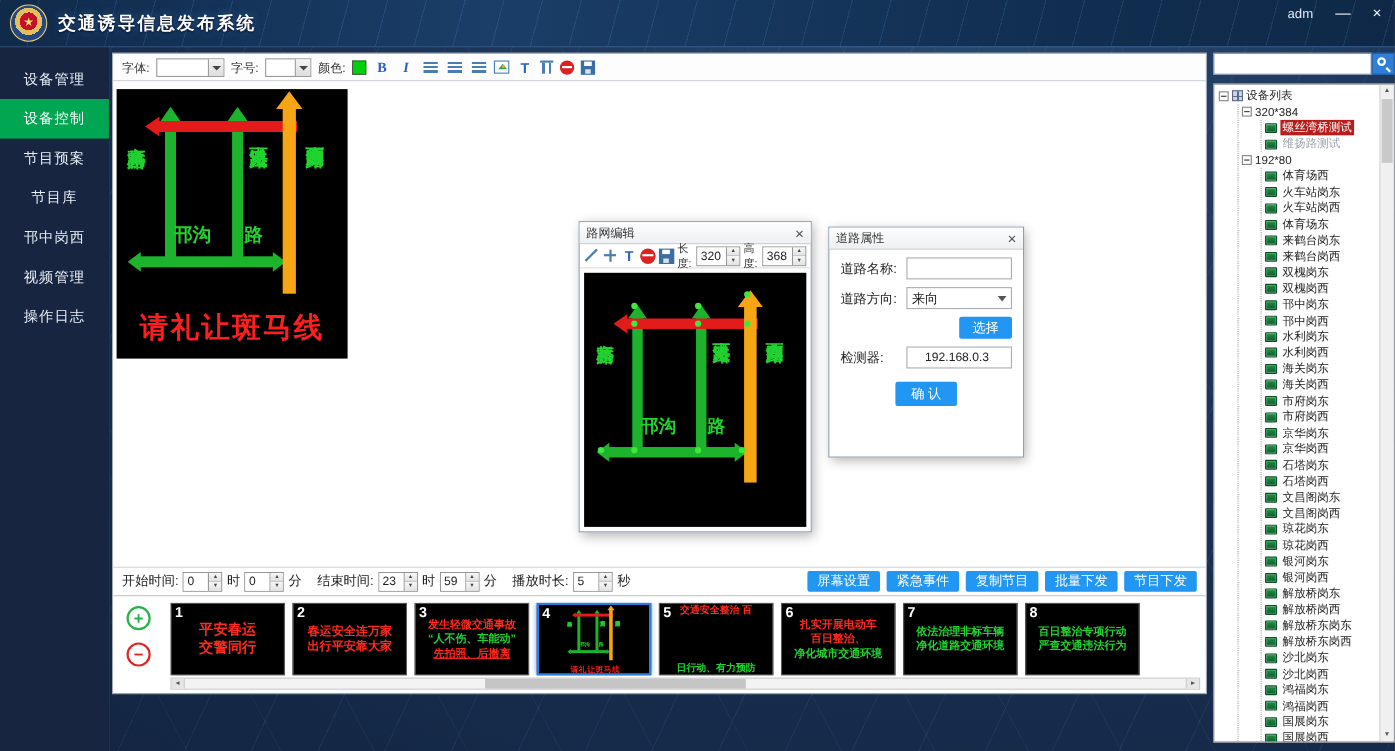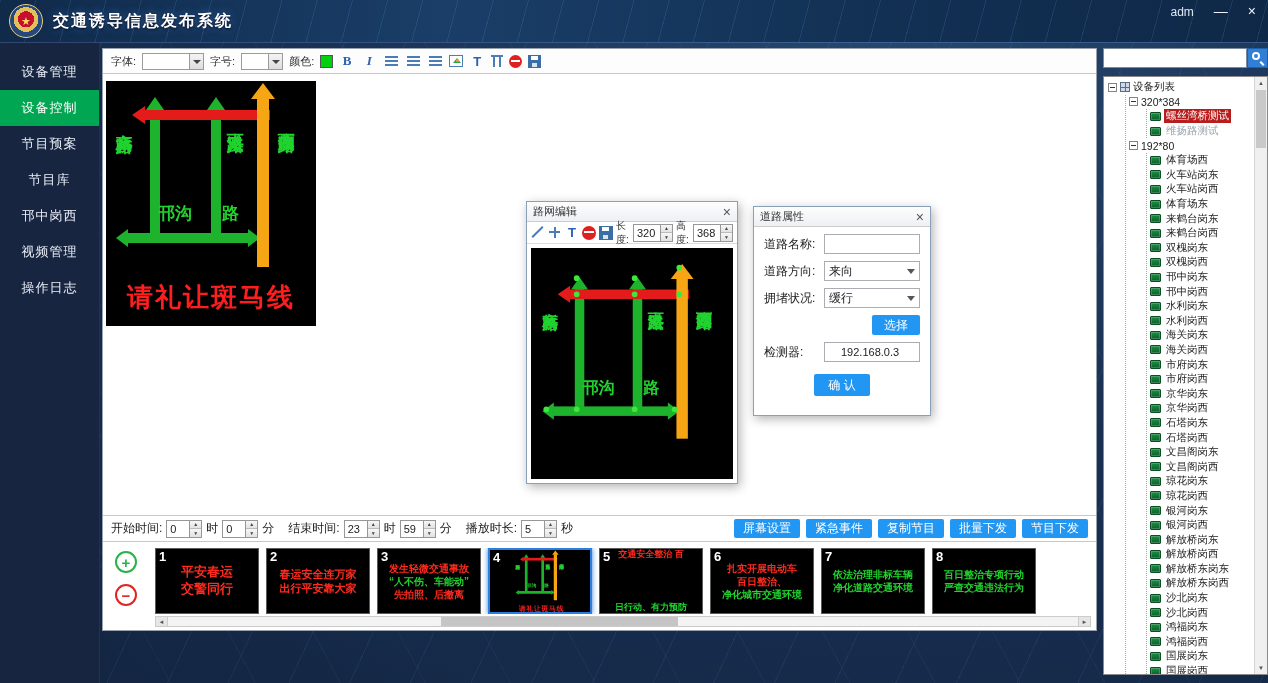--- a/index.html
+++ b/index.html
@@ -312,27 +312,20 @@
         <span class="dlg-close">×</span>
       </div>
       <div class="form-row">
         <label>道路名称:</label>
         <input class="txt-input" value="" style="">
       </div>
       <div class="form-row">
         <label>道路方向:</label>
         <div class="select">
             <span>来向</span>
-            <span class="sel-arrow"></span>
-          </div>
-      </div>
-      <div class="form-row">
-        <label>拥堵状况:</label>
-        <div class="select">
-            <span>缓行</span>
             <span class="sel-arrow"></span>
           </div>
       </div>
       <div class="form-row row-right">
         <button class="btn-blue">选择</button>
       </div>
       <div class="form-row">
         <label>检测器:</label>
         <input class="txt-input" value="192.168.0.3" style="">
       </div>
@@ -414,21 +407,21 @@
         <div class="thumb-lines">
             <div style="color: rgb(255, 42, 30);">春运安全连万家</div>
             <div style="color: rgb(255, 42, 30);">出行平安靠大家</div>
           </div>
       </div>
       <div class="thumb fs10">
         <span class="thumb-num">3</span>
         <div class="thumb-lines">
             <div style="color: rgb(255, 42, 30);">发生轻微交通事故</div>
             <div style="color: rgb(33, 211, 47);">“人不伤、车能动”</div>
-            <div style="color: rgb(255, 42, 30);">先拍照、后撤离</div>
+            <div style="color: rgb(255, 42, 30); text-decoration: underline;">先拍照、后撤离</div>
           </div>
       </div>
       <div class="thumb selected">
         <span class="thumb-num">4</span>
         <div class="mini-view">
           <div class="mini-inner">
             <div class="traffic-diagram">
               <div class="va va-left"></div>
               <div class="va va-mid"></div>
               <div class="ha-red"></div>

